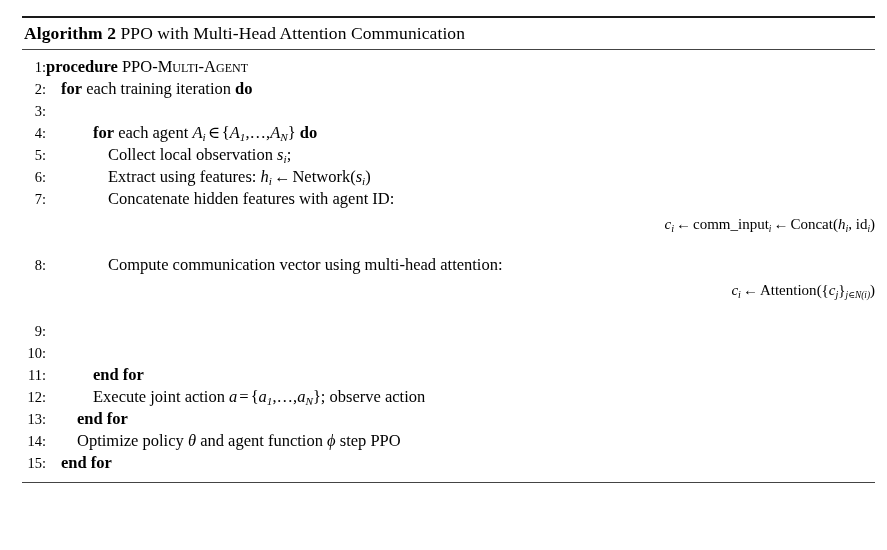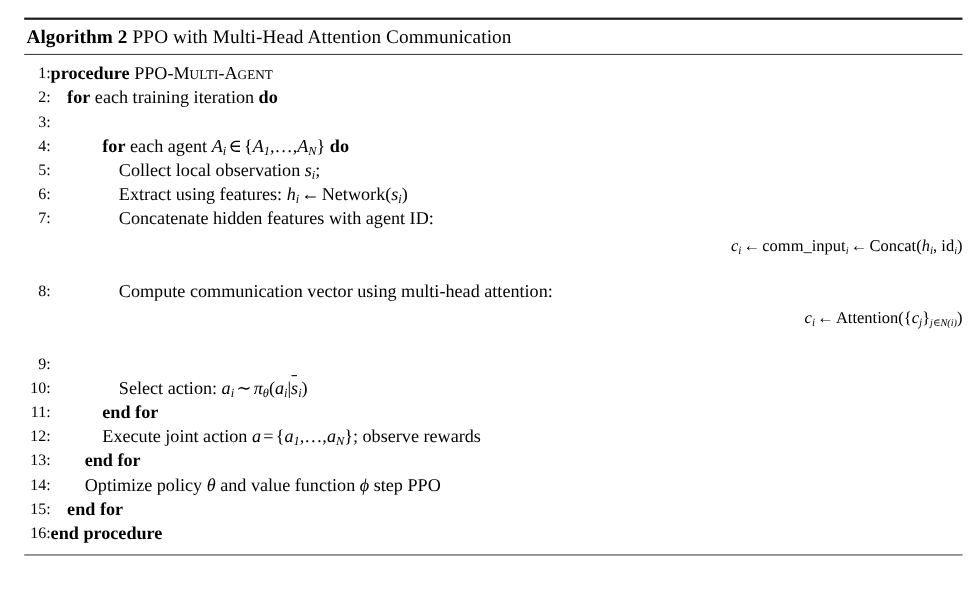--- a/index.html
+++ b/index.html
@@ -206,50 +206,45 @@
         <span class="math"><i>c</i><sub>i</sub></span><span class="op">←</span><span class="mathup">Attention</span><span class="mathup">({</span><span class="math"><i>c</i><sub>j</sub></span><span class="mathup">}</span><span class="sub-small">j∈<span class="cal">N</span>(i)</span><span class="mathup">)</span>
       </div>
     </div>
 
     <div class="line">
       <span class="lineno">9:</span>
     </div>
 
     <div class="line">
       <span class="lineno">10:</span>
-      <span class="content i4"><span>Select action:</span> <span class="math"><i>a</i><sub>i</sub><span class="op">∼</span>π<sub>θ</sub><span class="mathup">(</span><i>a</i><sub>i</sub><span class="mathup">|</span><span class="overbar"><i>s</i></span><sub>i</sub><span class="mathup">)</span></span></span>
     </div>
 
     <div class="line">
       <span class="lineno">11:</span>
       <span class="content i3"><b>end for</b></span>
     </div>
 
     <div class="line">
       <span class="lineno">12:</span>
-      <span class="content i3"><span>Execute joint action</span> <span class="math"><i>a</i><span class="op">=</span><span class="mathup">{</span><i>a</i><sub>1</sub><span class="mathup">,…,</span><i>a</i><sub>N</sub><span class="mathup">}</span></span><span>; observe rewards</span></span>
+      <span class="content i3"><span>Execute joint action</span> <span class="math"><i>a</i><span class="op">=</span><span class="mathup">{</span><i>a</i><sub>1</sub><span class="mathup">,…,</span><i>a</i><sub>N</sub><span class="mathup">}</span></span><span>; observe action</span></span>
     </div>
 
     <div class="line">
       <span class="lineno">13:</span>
       <span class="content i2"><b>end for</b></span>
     </div>
 
     <div class="line">
       <span class="lineno">14:</span>
-      <span class="content i2"><span>Optimize policy</span> <span class="math">θ</span> <span>and value function</span> <span class="math">ϕ</span> <span>step PPO</span></span>
+      <span class="content i2"><span>Optimize policy</span> <span class="math">θ</span> <span>and agent function</span> <span class="math">ϕ</span> <span>step PPO</span></span>
     </div>
 
     <div class="line">
       <span class="lineno">15:</span>
       <span class="content i1"><b>end for</b></span>
     </div>
 
-    <div class="line">
-      <span class="lineno">16:</span>
-      <span class="content i0"><b>end procedure</b></span>
-    </div>
 
   </div>
 
   <div class="rule-bottom"></div>
 
 </div>
 
 </body></html>

